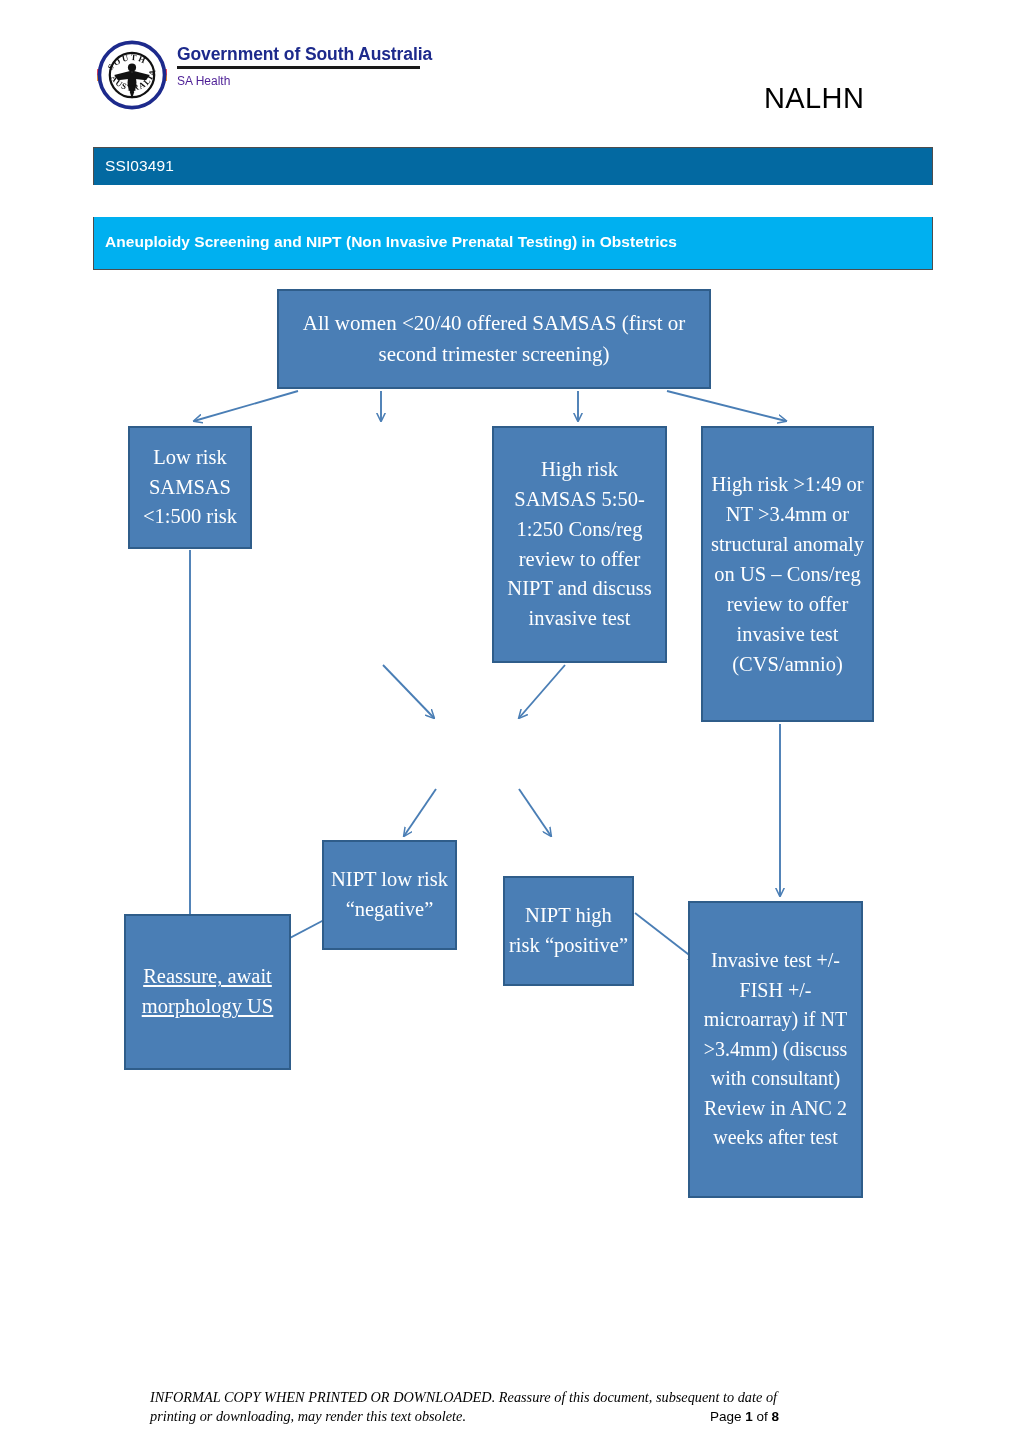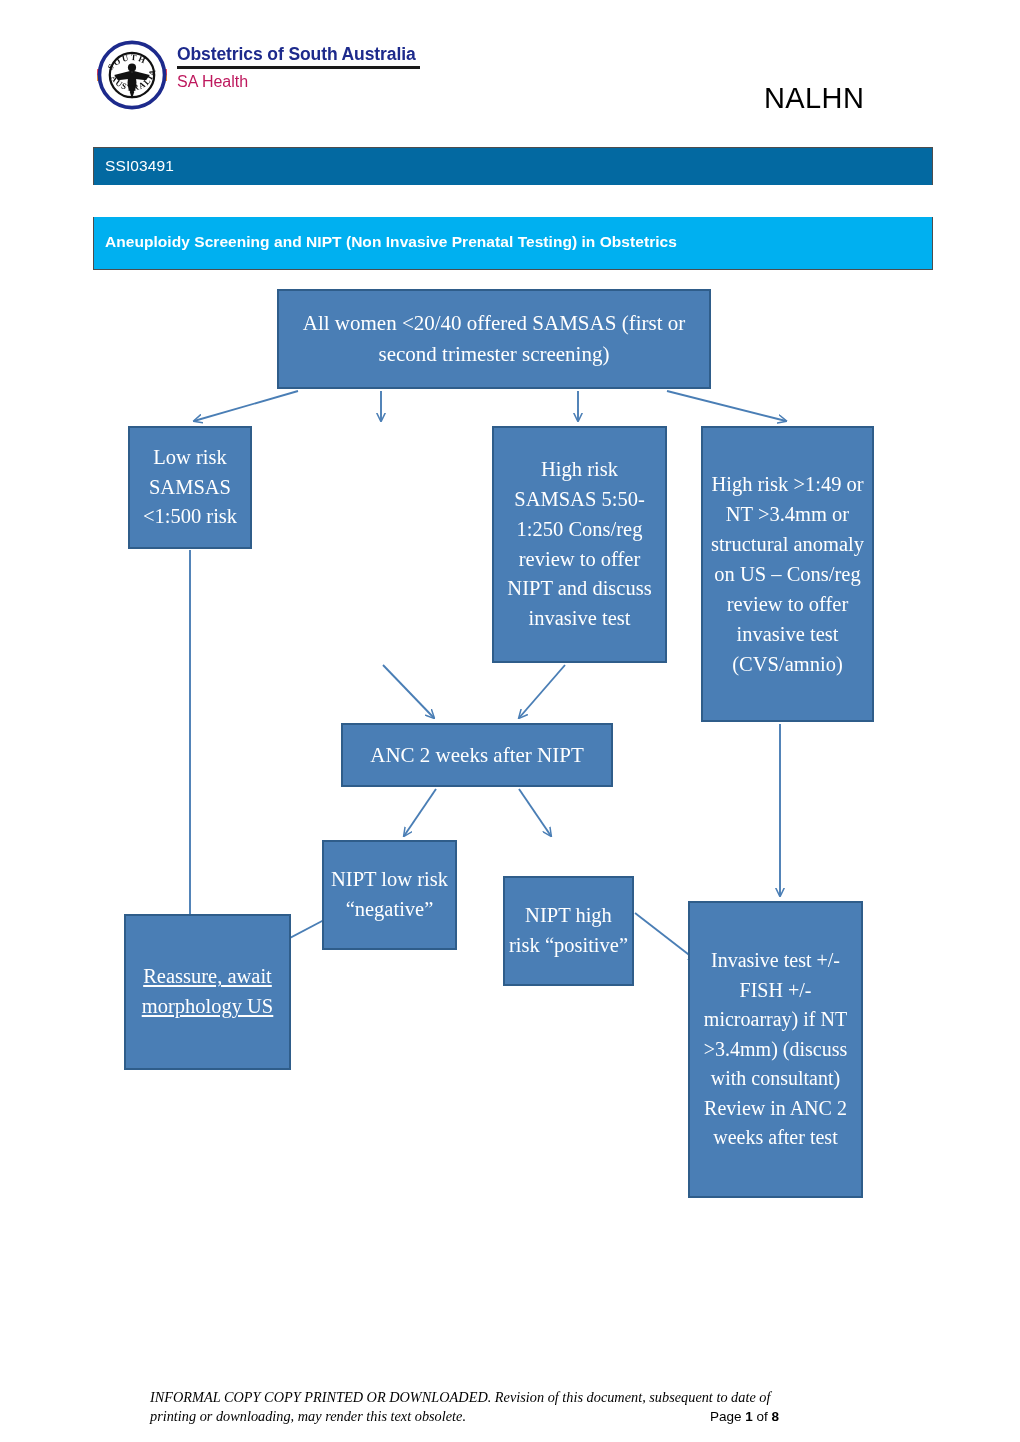--- a/index.html
+++ b/index.html
@@ -25,22 +25,22 @@
     white-space: nowrap;
     line-height: 20px;
   }
   .gov-rule {
     width: 243px;
     height: 3px;
     background: #1a1a1a;
     margin: 2px 0 3px 0;
   }
   .gov-sub {
-    color: #be185d;
-    font-size: 16px;
+    color: #4c1d95;
+    font-size: 12px;
     line-height: 19px;
     white-space: nowrap;
   }
   #nalhn {
     position: absolute;
     left: 764px;
     top: 82px;
     font-size: 29px;
     color: #000000;
     letter-spacing: 0.4px;
@@ -170,21 +170,21 @@
       <text font-family="Liberation Serif, serif" font-size="11.5" font-weight="bold" fill="#111111" letter-spacing="2.2">
         <textPath href="#topArc" startOffset="14%">SOUTH</textPath>
       </text>
       <text font-family="Liberation Serif, serif" font-size="11.5" font-weight="bold" fill="#111111" letter-spacing="1.6">
         <textPath href="#botArc" startOffset="8%">AUSTRALIA</textPath>
       </text>
     </svg>
   </div>
 
   <div id="gov-lines">
-    <div class="gov-title">Obstetrics of South Australia</div>
+    <div class="gov-title">Government of South Australia</div>
     <div class="gov-rule"></div>
     <div class="gov-sub">SA Health</div>
   </div>
 </div>
 
 <div id="nalhn">NALHN</div>
 
 <div id="bar-id">
   <span>SSI03491</span>
 </div>
@@ -228,36 +228,33 @@
   </div>
   <div class="fbox" id="box-lowrisk1">
     <span>Low risk SAMSAS &lt;1:500 risk</span>
   </div>
   <div class="fbox" id="box-highrisk1">
     <span>High risk SAMSAS 5:50-1:250 Cons/reg review to offer NIPT and discuss invasive test</span>
   </div>
   <div class="fbox" id="box-highrisk2">
     <span>High risk &gt;1:49 or NT &gt;3.4mm or structural anomaly on US – Cons/reg review to offer invasive test (CVS/amnio)</span>
   </div>
-  <div class="fbox" id="box-anc">
-    <span>ANC 2 weeks after NIPT</span>
-  </div>
   <div class="fbox" id="box-niptlow">
     <span>NIPT low risk “negative”</span>
   </div>
   <div class="fbox" id="box-nipthigh">
     <span>NIPT high risk “positive”</span>
   </div>
   <div class="fbox" id="box-reassure">
     <span>Reassure, await morphology US</span>
   </div>
   <div class="fbox" id="box-invasive">
     <span>Invasive test +/- FISH +/- microarray) if NT &gt;3.4mm) (discuss with consultant) Review in ANC 2 weeks after test</span>
   </div>
 </div>
 
 <div id="footer">
-  <div class="foot-line">INFORMAL COPY COPY PRINTED OR DOWNLOADED. Revision of this document, subsequent to date of</div>
+  <div class="foot-line">INFORMAL COPY WHEN PRINTED OR DOWNLOADED. Reassure of this document, subsequent to date of</div>
   <div class="foot-line" id="foot-row2">
     <span>printing or downloading, may render this text obsolete.</span>
     <span id="page-num">Page <b>1</b> of <b>8</b></span>
   </div>
 </div>
 
 </body></html>

